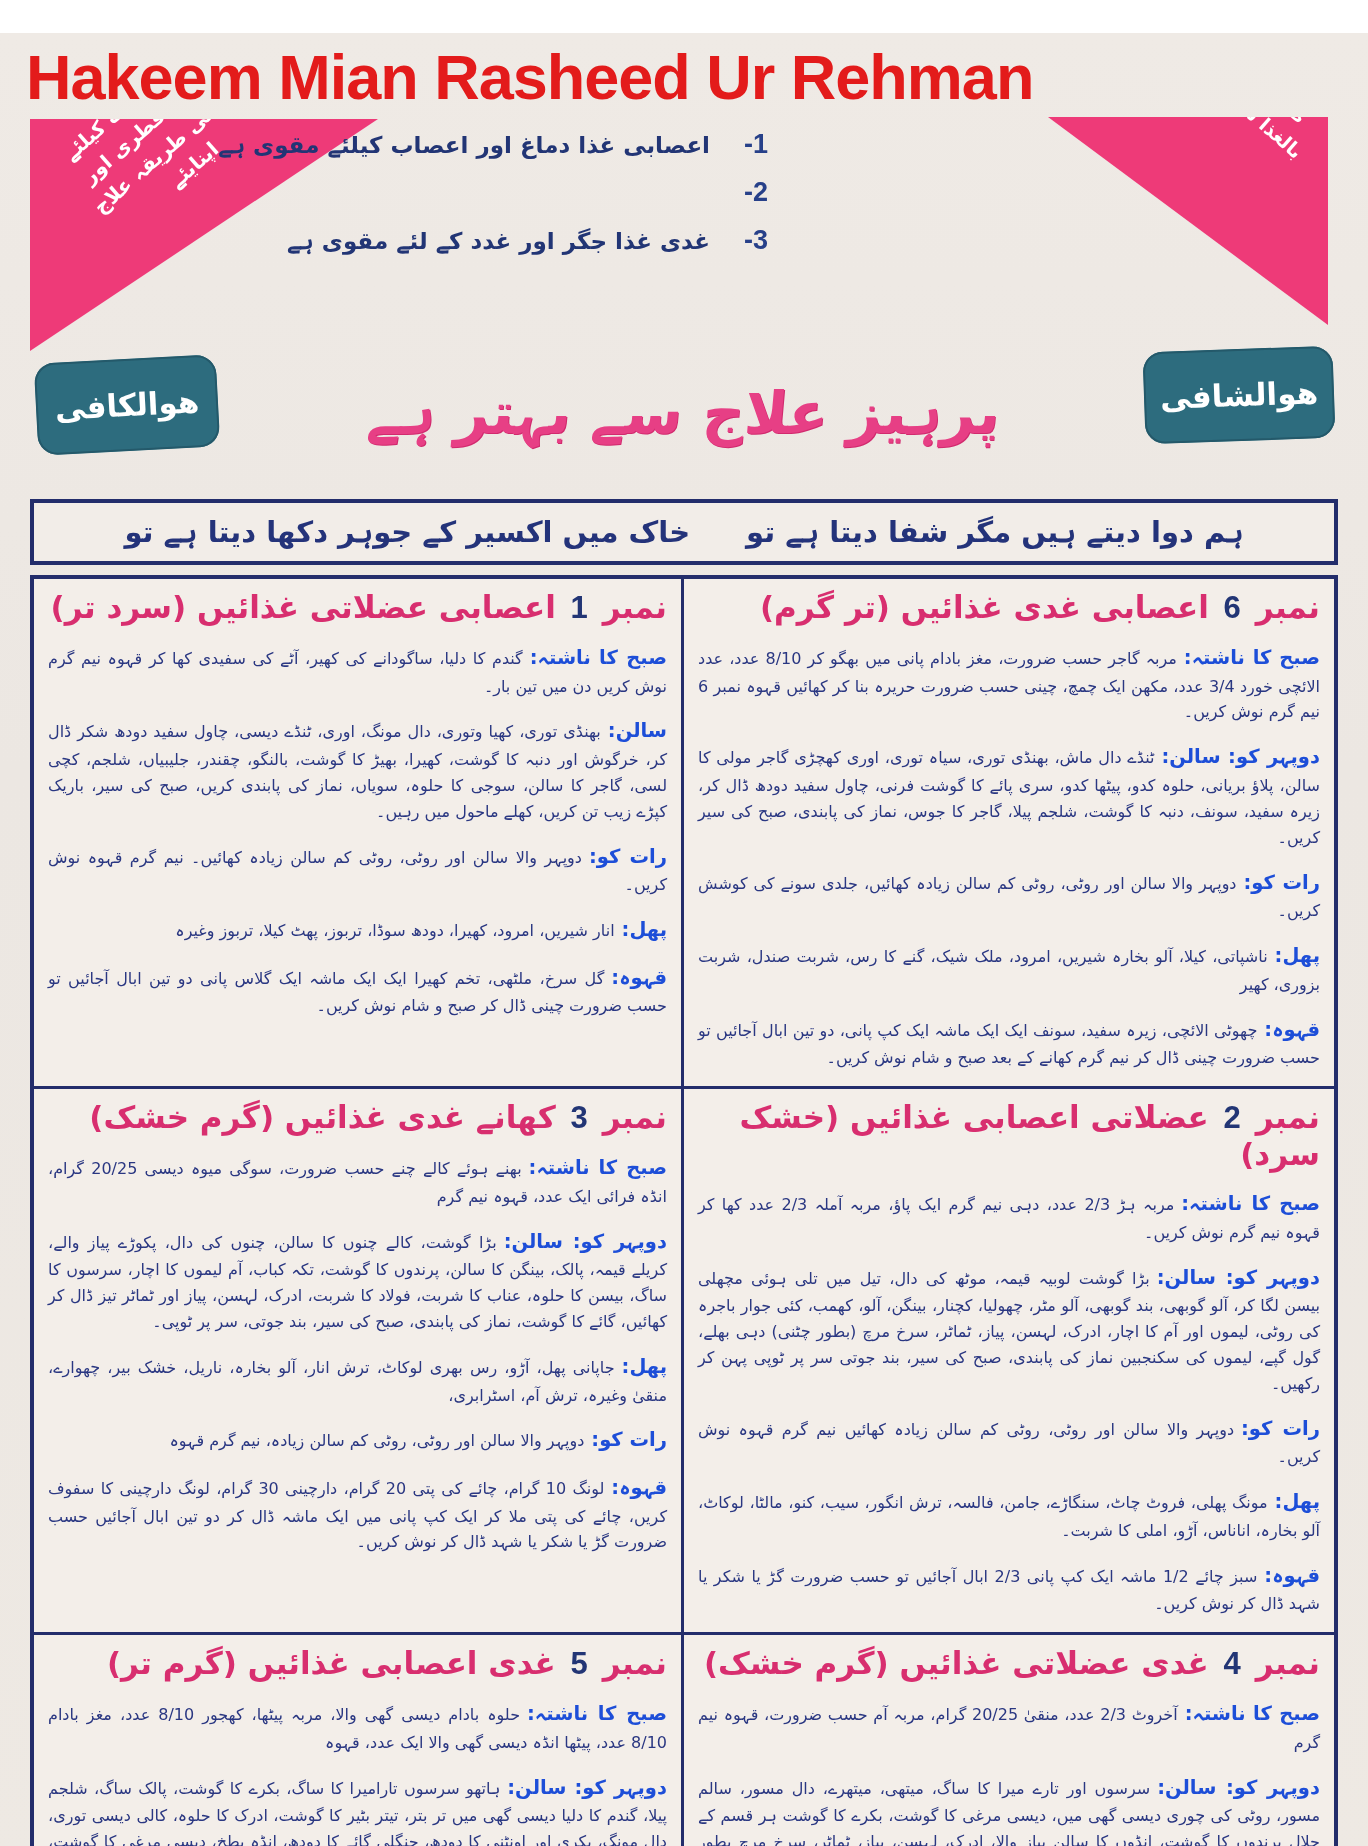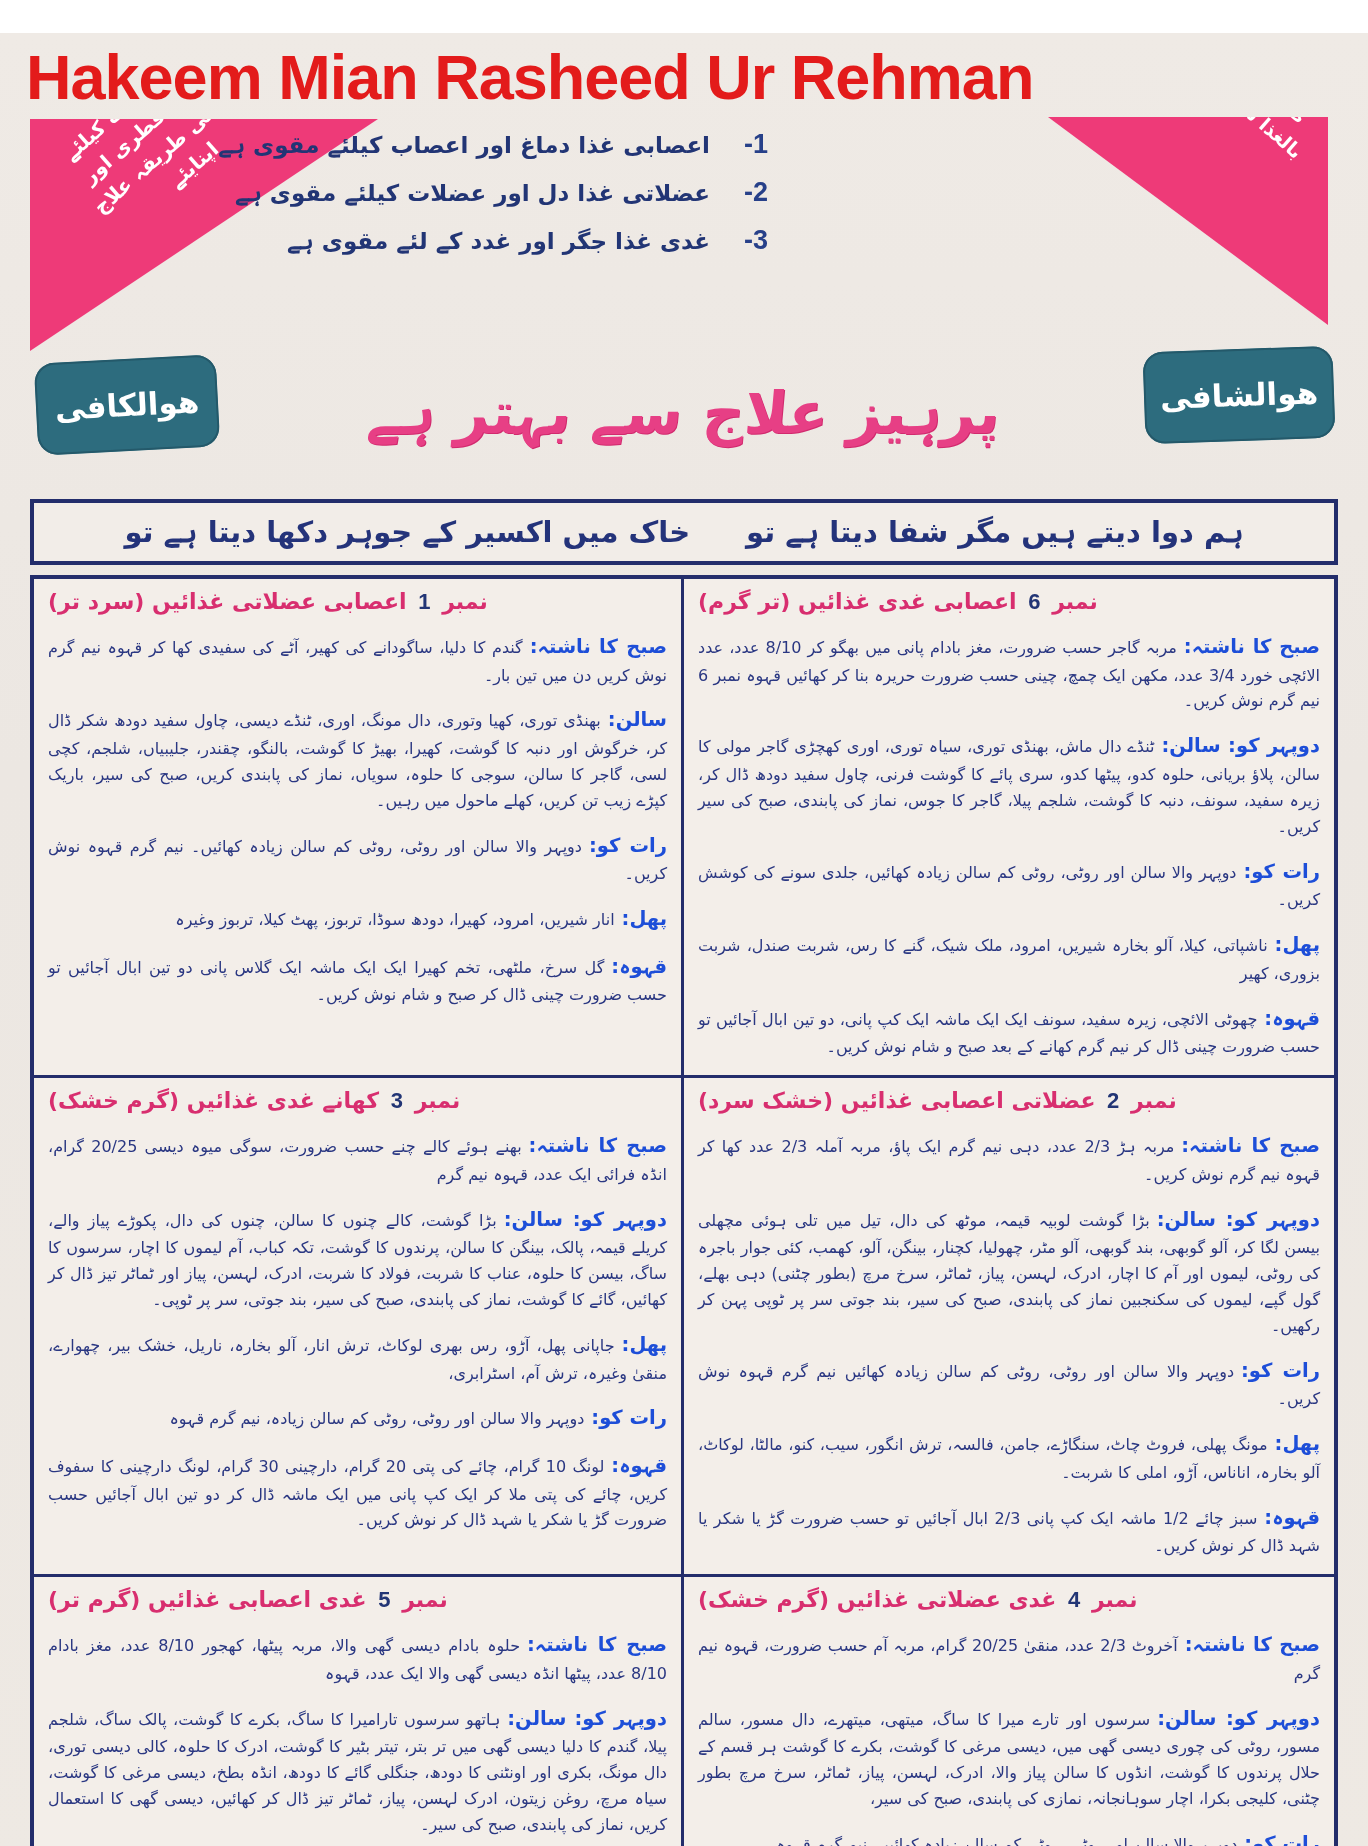--- a/index.html
+++ b/index.html
@@ -75,21 +75,21 @@
   }
   
   .grid{
     margin:0 30px;border:4px solid #232d6b;background:#f3eee9;
     display:grid;grid-template-columns:1fr 1fr;direction:ltr;
   }
   .cell{padding:8px 14px 12px;min-height:352px;}
   .cell.bline{border-bottom:3px solid #232d6b;}
   .cell.rline{border-right:3px solid #232d6b;}
   .cell-title{
-    margin:2px 0 6px;text-align:left;font-size:22px;font-weight:700;
+    margin:2px 0 6px;text-align:right;font-size:31px;font-weight:700;
     color:#d82e6f;
   }
   .cell-title .t-num{color:#223575;padding:0 4px;font-family:"Liberation Sans","DejaVu Sans",sans-serif;}
   .row{font-size:16px;line-height:1.62;color:#2a3782;text-align:justify;margin-bottom:3px;}
   .row .lbl{font-size:19.5px;font-weight:700;color:#1d4ed8;padding-left:7px;}
 </style>
 </head>
 <body>
 
 <div class="page">
@@ -103,21 +103,20 @@
     <div class="tri tri-right">
       <div class="tri-text" dir="rtl">طبی دنیا میں علاج بالغذا سے عظیم انقلاب</div>
     </div>
     <div class="intro-list">
       <div class="intro-line">
         <span class="intro-num">-1</span>
         <span class="intro-text">اعصابی غذا دماغ اور اعصاب کیلئے مقوی ہے</span>
       </div>
       <div class="intro-line">
         <span class="intro-num">-2</span>
-        <span class="intro-text">عضلاتی غذا دل اور عضلات کیلئے مقوی ہے</span>
       </div>
       <div class="intro-line">
         <span class="intro-num">-3</span>
         <span class="intro-text">غدی غذا جگر اور غدد کے لئے مقوی ہے</span>
       </div>
     </div>
   </div>
 
   <div class="headline-band">
     <div class="badge badge-left" dir="rtl">ھوالکافی</div>

